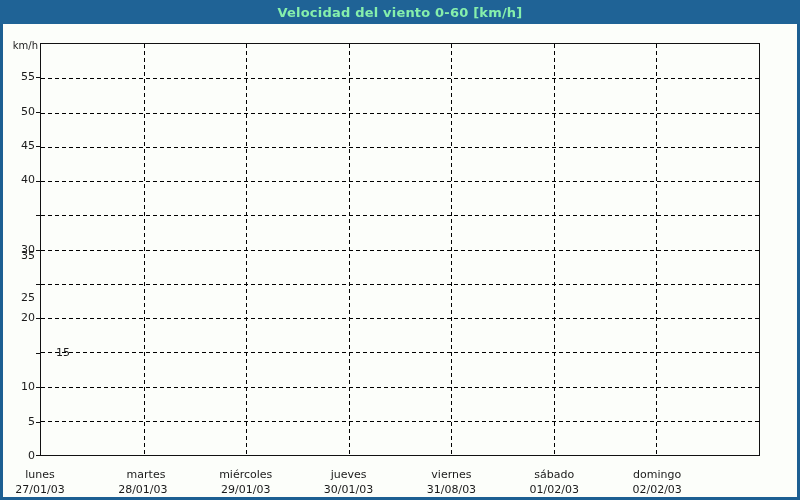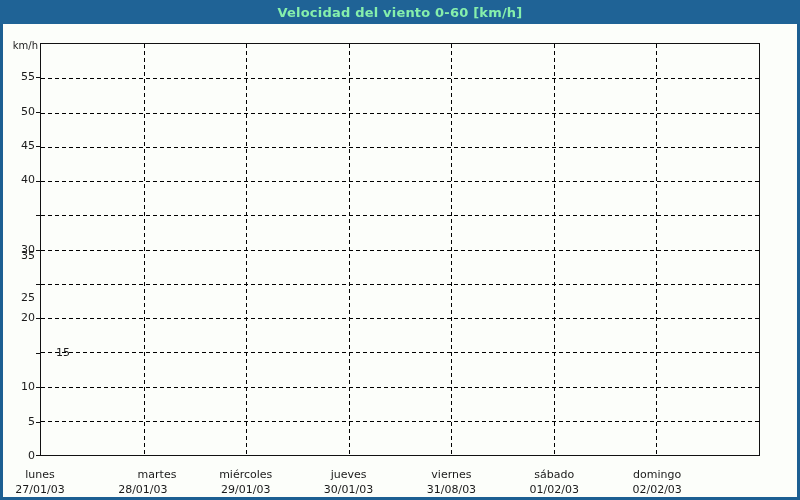--- a/index.html
+++ b/index.html
@@ -142,21 +142,21 @@
       <div class="y-tick-label" style="top: 139.25px;">45</div>
       <div class="y-tick-mark" style="left: 36px; top: 146.25px;"></div>
       <div class="y-tick-label" style="top: 104.833px;">50</div>
       <div class="y-tick-mark" style="left: 36px; top: 111.833px;"></div>
       <div class="y-tick-label" style="top: 70.4167px;">55</div>
       <div class="y-tick-mark" style="left: 36px; top: 77.4167px;"></div>
     </div>
   <div id="x-axis-labels">
       <div class="x-label" style="left: -15px; top: 468px;">lunes</div>
       <div class="x-label" style="left: -15px; top: 483px;">27/01/03</div>
-      <div class="x-label" style="left: 102px; top: 468px;">martes</div>
+      <div class="x-label" style="left: 91px; top: 468px;">martes</div>
       <div class="x-label" style="left: 87.8571px; top: 483px;">28/01/03</div>
       <div class="x-label" style="left: 190.714px; top: 468px;">miércoles</div>
       <div class="x-label" style="left: 190.714px; top: 483px;">29/01/03</div>
       <div class="x-label" style="left: 293.571px; top: 468px;">jueves</div>
       <div class="x-label" style="left: 293.571px; top: 483px;">30/01/03</div>
       <div class="x-label" style="left: 396.429px; top: 468px;">viernes</div>
       <div class="x-label" style="left: 396.429px; top: 483px;">31/08/03</div>
       <div class="x-label" style="left: 499.286px; top: 468px;">sábado</div>
       <div class="x-label" style="left: 499.286px; top: 483px;">01/02/03</div>
       <div class="x-label" style="left: 602.143px; top: 468px;">domingo</div>

